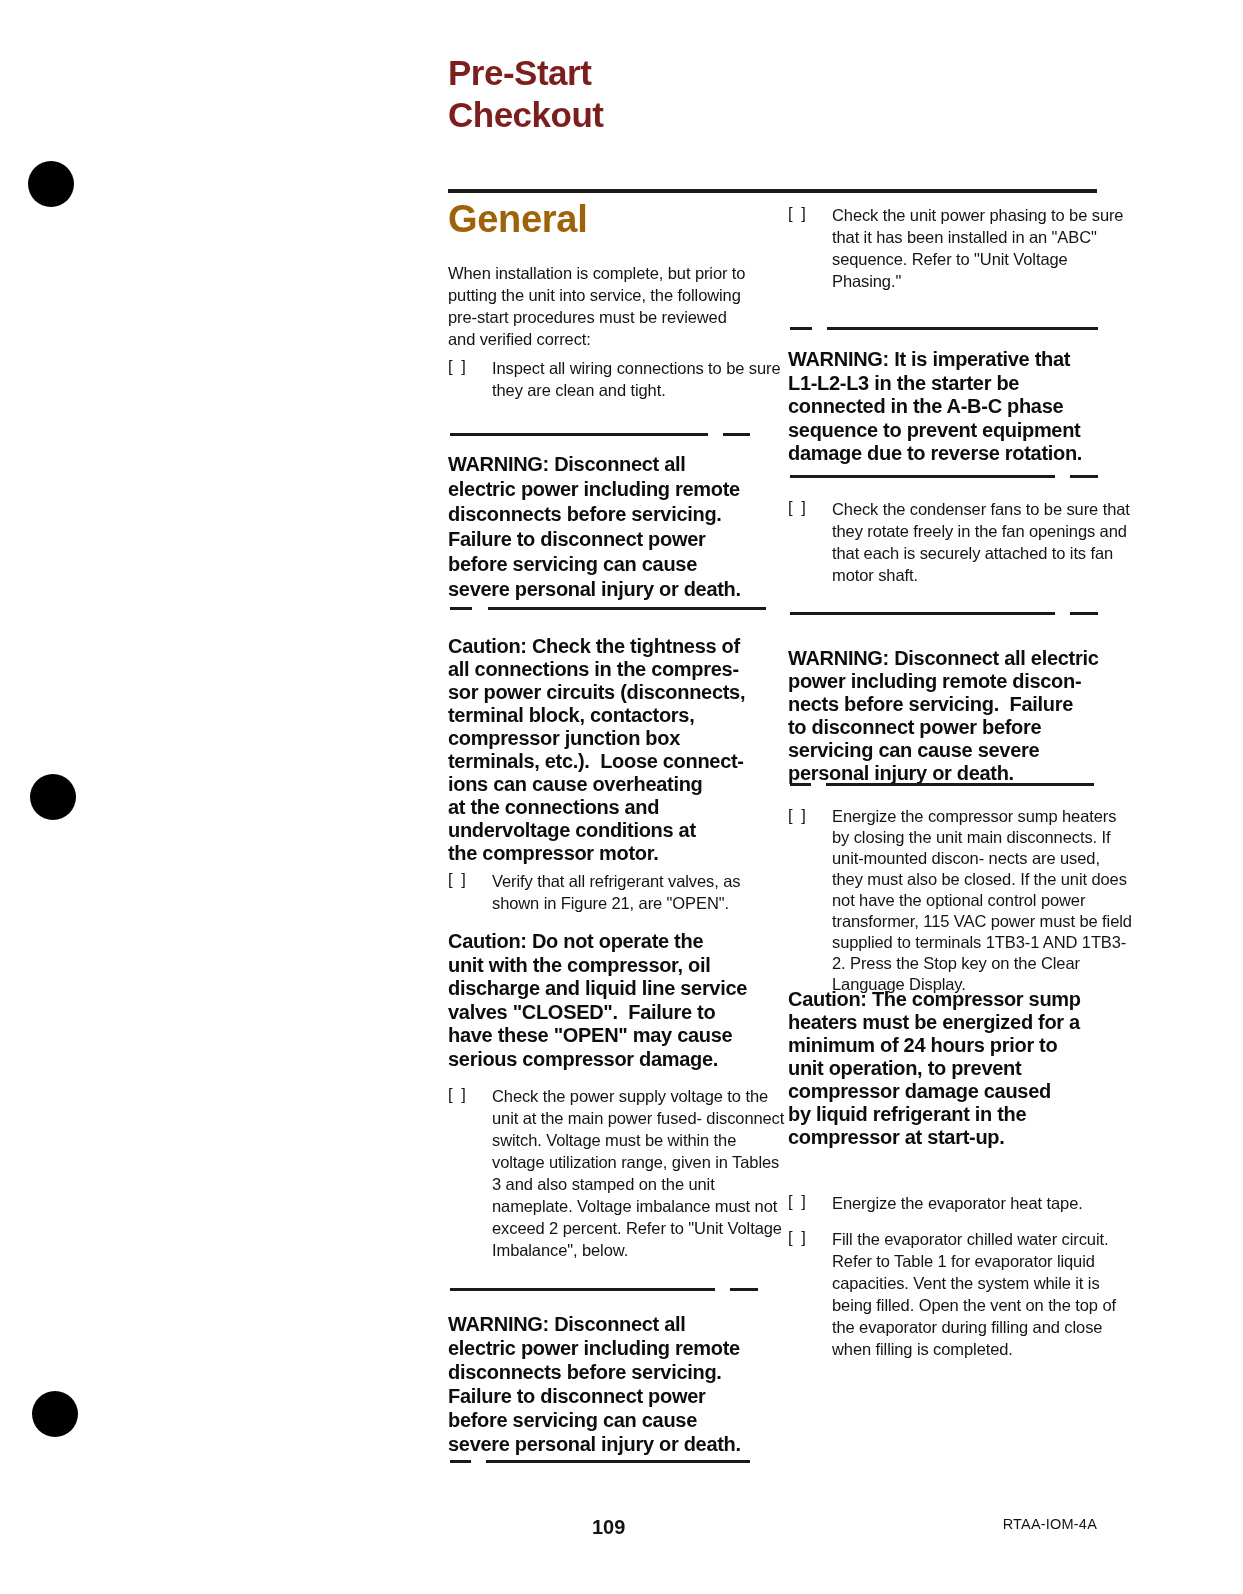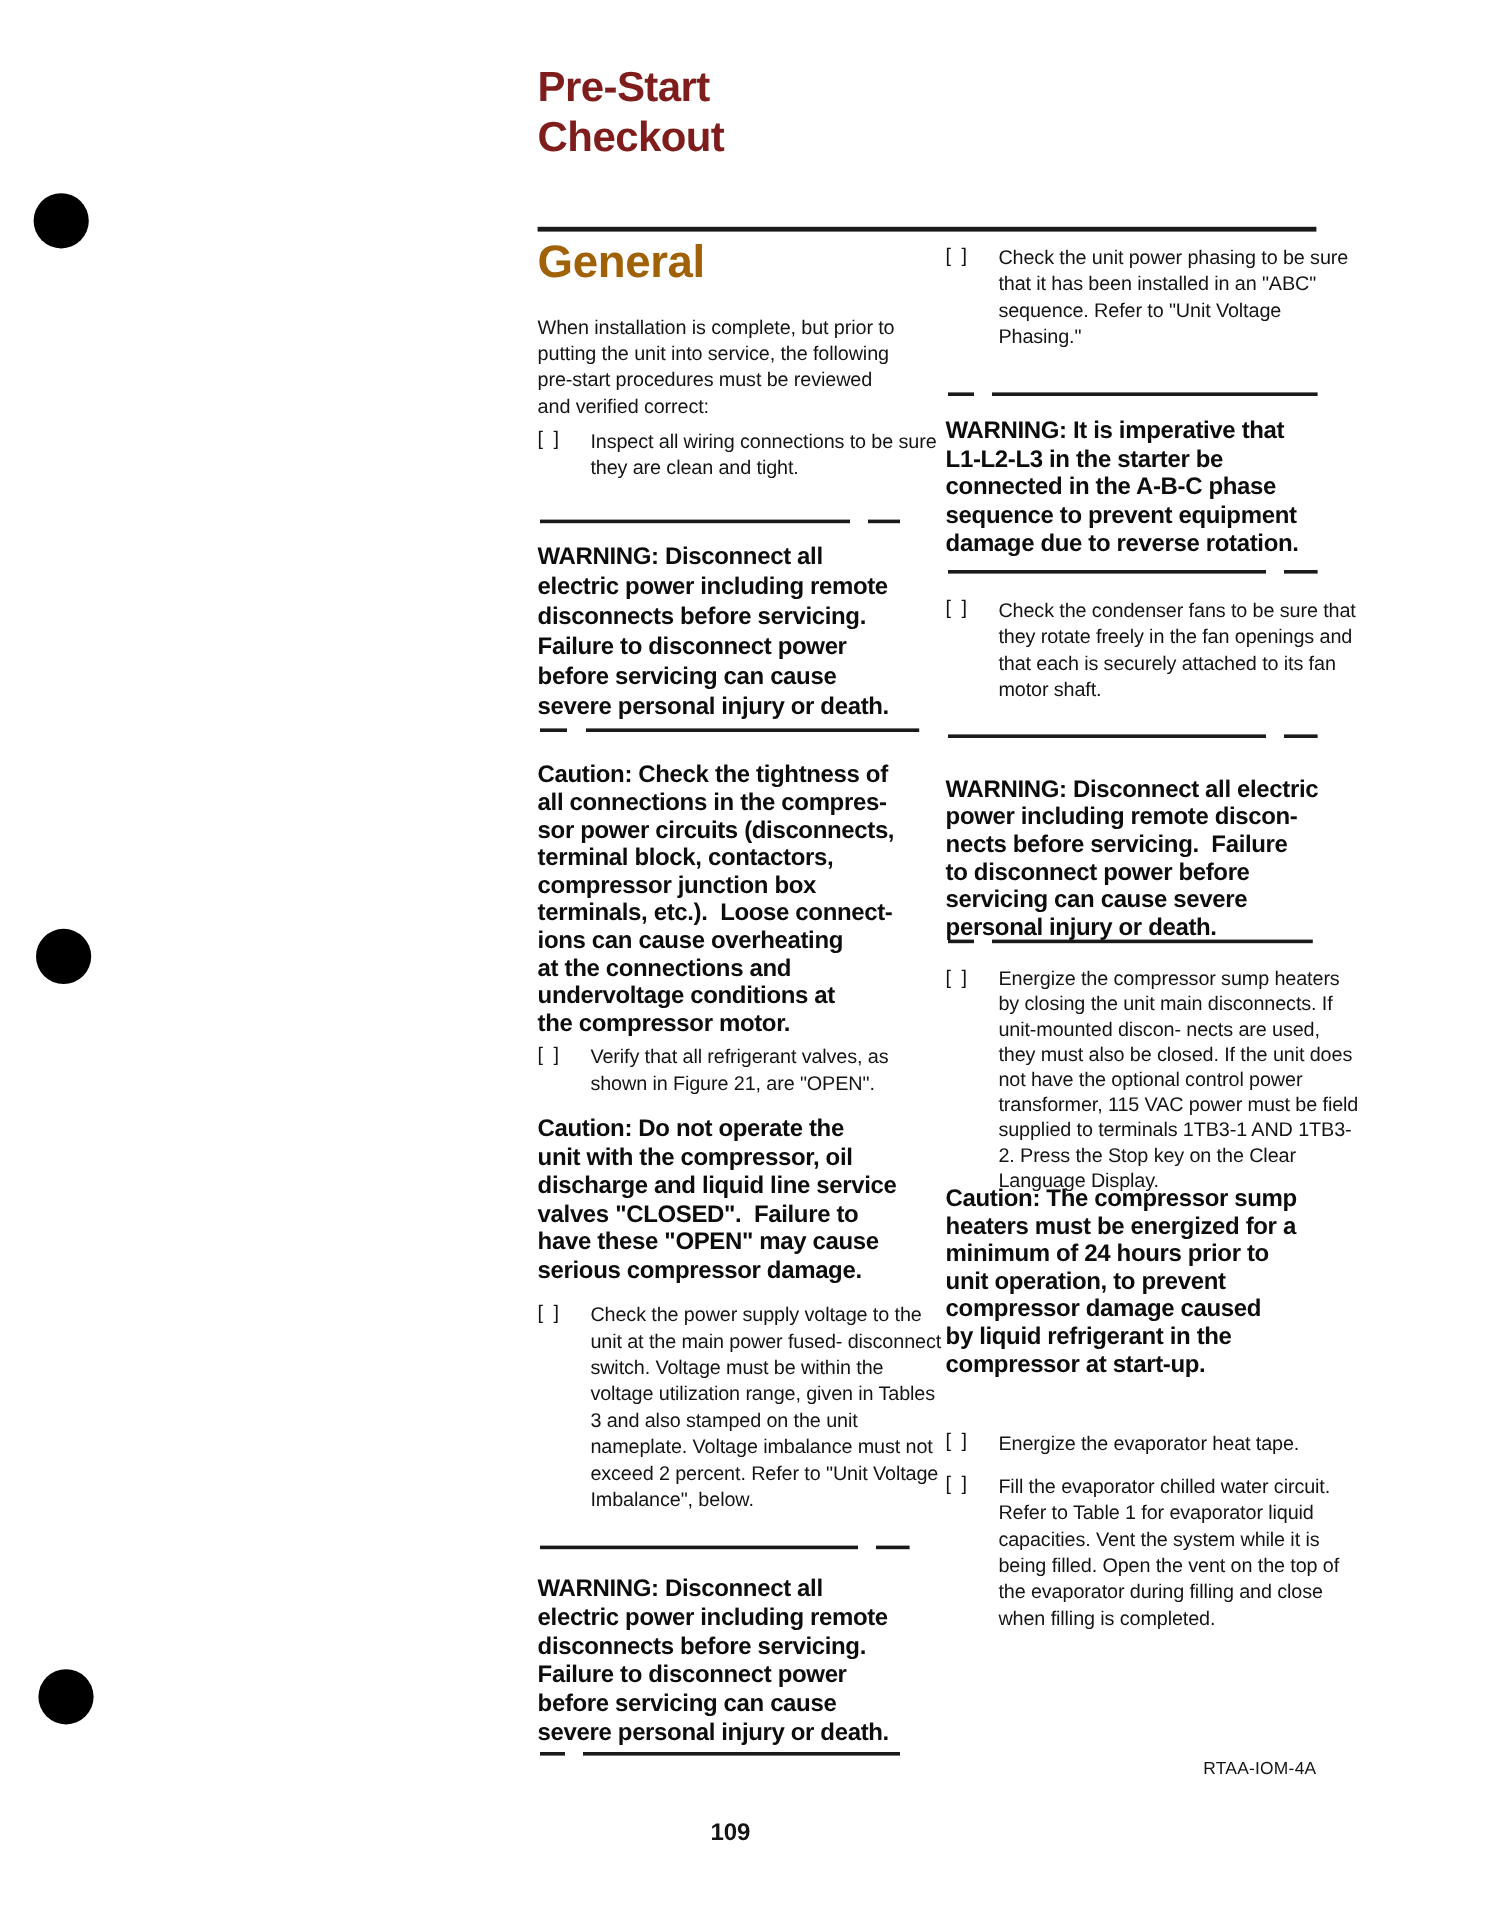--- a/index.html
+++ b/index.html
@@ -27,21 +27,21 @@
   .body-text{font-size:16.5px;line-height:22px;letter-spacing:-0.1px;}
   .bold-block{font-size:20px;font-weight:bold;line-height:23.5px;letter-spacing:-0.3px;color:#0d0d0d;}
   .lh25{line-height:25px;}
   .lh24{line-height:24px;}
   .lh23{line-height:23px;}
   .lh21{line-height:21px;}
   .check{position:absolute;left:0;}
   .check .marker{position:absolute;left:0;top:0;font-size:16.5px;white-space:pre;letter-spacing:2px;}
   .check .ctext{margin-left:44px;}
   .footer-num{position:absolute;left:592px;top:1516px;font-size:20px;font-weight:bold;}
-  .footer-code{position:absolute;left:945px;top:1466px;width:152px;text-align:right;font-size:14.5px;letter-spacing:0.2px;}
+  .footer-code{position:absolute;left:945px;top:1516px;width:152px;text-align:right;font-size:14.5px;letter-spacing:0.2px;}
 </style>
 </head>
 <body>
 
 <div class="dot" style="left:28px;top:161px;"></div>
 <div class="dot" style="left:30px;top:774px;"></div>
 <div class="dot" style="left:32px;top:1391px;"></div>
 
 <div class="title">Pre-Start
 Checkout</div>

